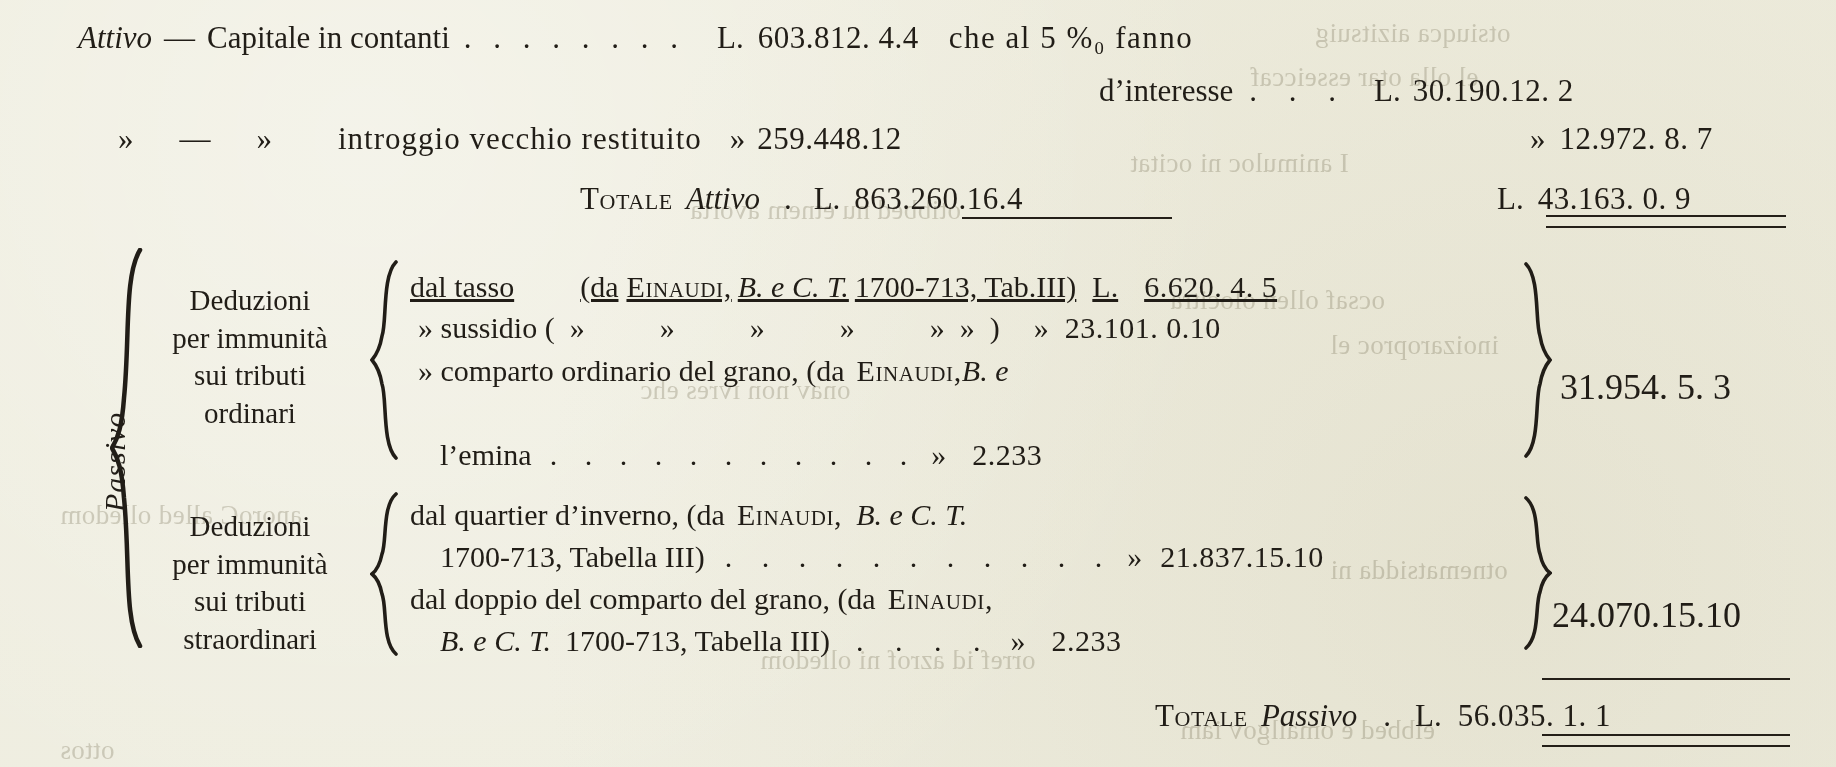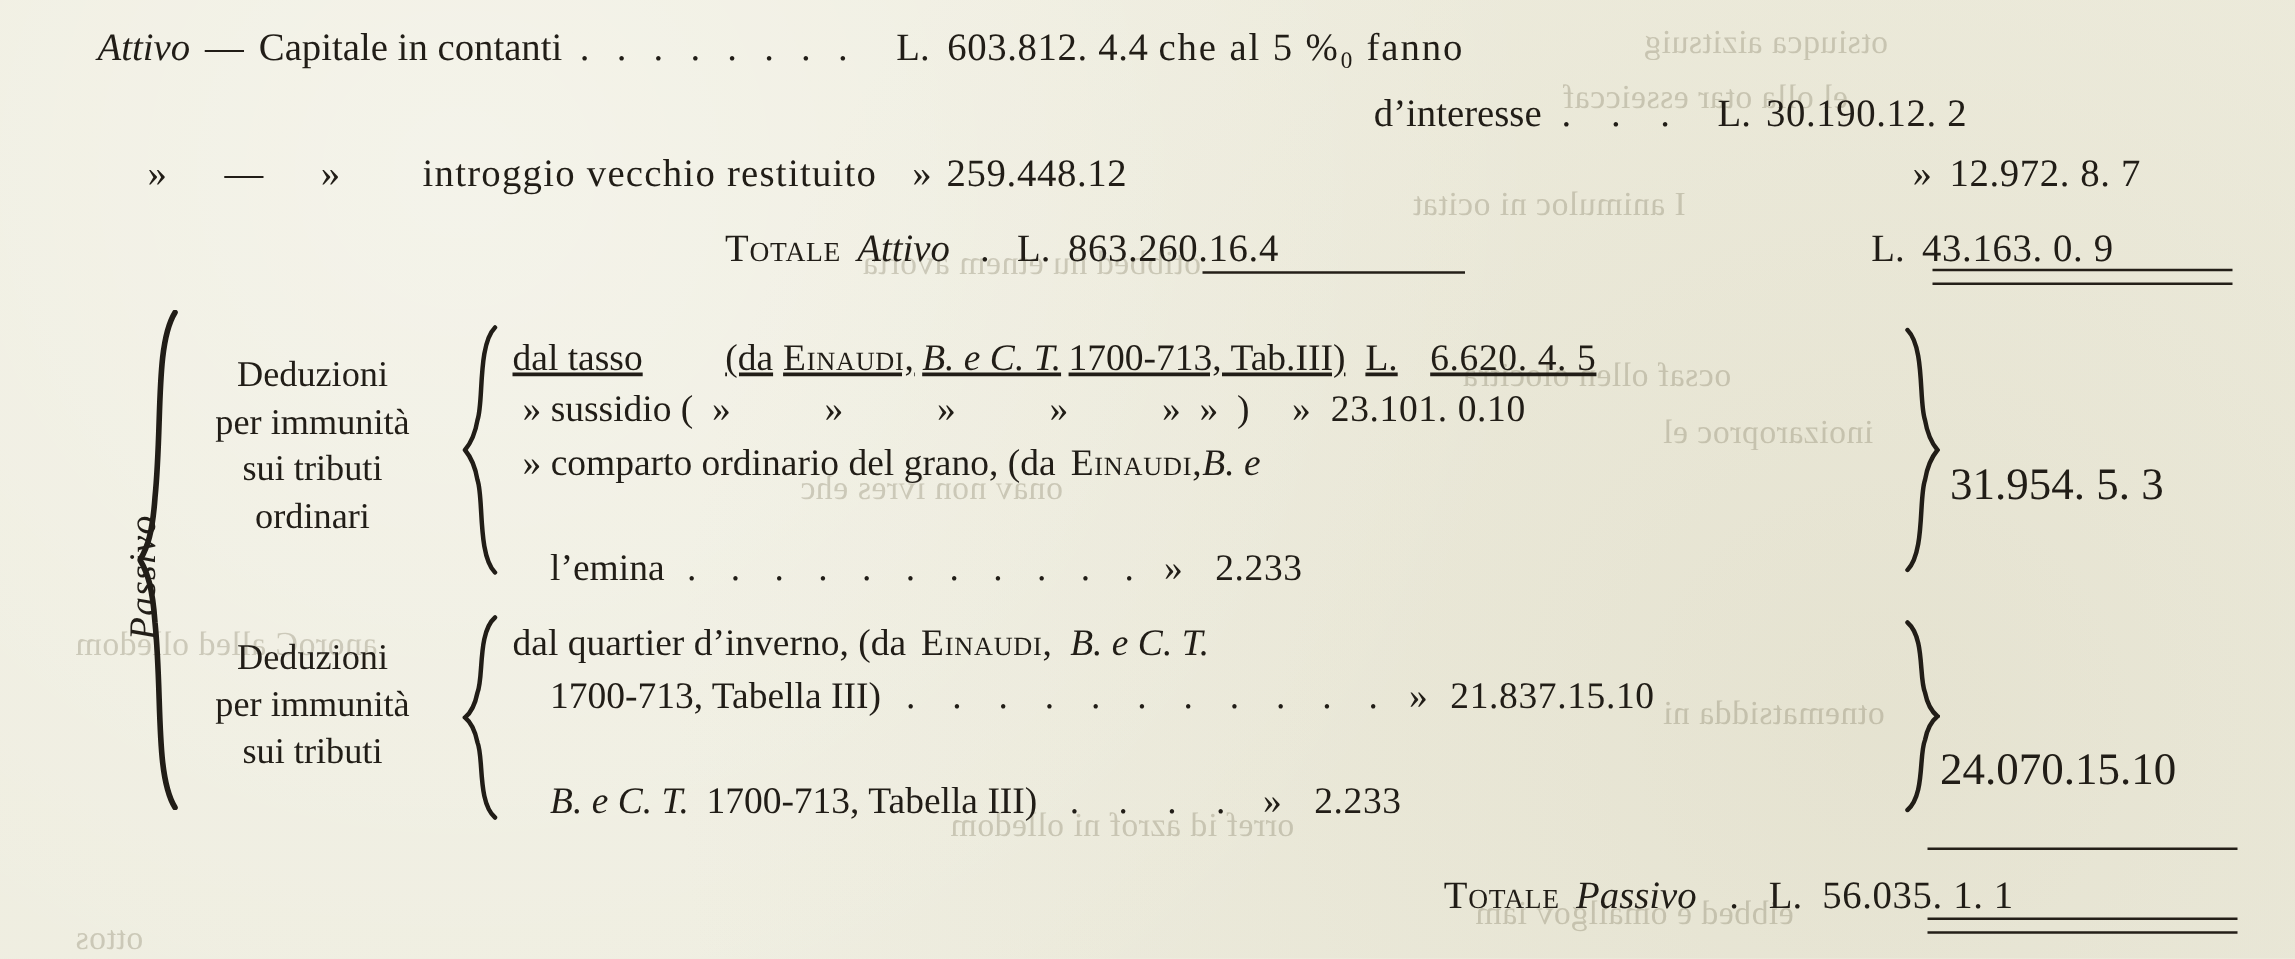--- a/index.html
+++ b/index.html
@@ -107,21 +107,21 @@
 <div class="bleed" style="left:640px;  top:375px;">onav non ivres ehc</div>
 <div class="bleed" style="left:60px;   top:500px;">anoroC alled olledom</div>
 <div class="bleed" style="left:1330px; top:555px;">otnematsidda ni</div>
 <div class="bleed" style="left:760px;  top:645px;">orref id azrof ni olledom</div>
 <div class="bleed" style="left:1180px; top:715px;">eibbed e omailgov iam</div>
 <div class="bleed" style="left:60px;   top:735px;">ottos</div>
 
 <div class="sheet">
 
   <div class="line" style="left:78px; top:22px;">
-    <span class="it">Attivo</span><span style="margin:0 12px;">—</span><span>Capitale in contanti</span><span style="margin:0 14px; letter-spacing:7px;">. . . . . . . .</span><span style="margin-left:18px;">L.</span><span class="num" style="margin-left:14px;">603.812. 4.4</span><span style="margin-left:8px; letter-spacing:1.5px;">che al 5 %₀ fanno</span>
+    <span class="it">Attivo</span><span style="margin:0 12px;">—</span><span>Capitale in contanti</span><span style="margin:0 14px; letter-spacing:7px;">. . . . . . . .</span><span style="margin-left:18px;">L.</span><span class="num" style="margin-left:14px;">603.812. 4.4</span><span style="margin-left:30px; letter-spacing:1.5px;">che al 5 %₀ fanno</span>
   </div>
 
   <div class="line" style="left:1099px; top:75px;">
     <span>d’interesse</span><span style="margin:0 16px; letter-spacing:12px;">. . .</span><span style="margin-left:10px;">L.</span><span class="num" style="margin-left:12px;">30.190.12. 2</span>
   </div>
 
   <div class="line" style="left:118px; top:123px;">
     <span>»</span><span style="margin:0 46px;">—</span><span>»</span><span style="margin-left:66px; letter-spacing:1px;">introggio vecchio restituito</span><span style="margin-left:28px;">»</span><span class="num" style="margin-left:12px;">259.448.12</span>
   </div>
 
@@ -176,34 +176,38 @@
 
   <svg class="brace" style="left:1522px; top:262px;" width="30" height="196" viewBox="0 0 30 196">
     <path d="M4 2 C18 16, 13 60, 18 74 C20 86, 23 92, 28 98 C23 104, 20 110, 18 122 C13 136, 18 180, 4 194" fill="none" stroke="#211d17" stroke-width="3.6" stroke-linecap="round"></path>
   </svg>
   <div class="tot" style="left:1560px; top:366px;">31.954. 5. 3</div>
 
   <div class="blk-label" style="left:140px; top:508px; width:220px;">
     <div>Deduzioni</div>
     <div>per immunità</div>
     <div>sui tributi</div>
+    <div>straordinari</div>
   </div>
 
   <svg class="brace" style="left:370px; top:492px;" width="30" height="164" viewBox="0 0 30 164">
     <path d="M26 2 C12 14, 17 50, 12 62 C10 72, 7 78, 2 82 C7 86, 10 92, 12 102 C17 114, 12 150, 26 162" fill="none" stroke="#211d17" stroke-width="3.6" stroke-linecap="round"></path>
   </svg>
 
   <div class="line" style="left:410px; top:500px; font-size:30px;">
     <span>dal quartier d’inverno, (da</span><span class="sc" style="margin-left:12px;">Einaudi,</span><span class="it" style="margin-left:14px;">B. e C. T.</span>
   </div>
 
   <div class="line" style="left:440px; top:542px; font-size:30px;">
     <span>1700-713, Tabella III)</span><span style="margin-left:20px; letter-spacing:11px;">. . . . . . . . . . .</span><span style="margin-left:14px;">»</span><span class="num" style="margin-left:18px;">21.837.15.10</span>
   </div>
 
+  <div class="line" style="left:410px; top:584px; font-size:30px;">
+    <span>dal doppio del comparto del grano, (da</span><span class="sc" style="margin-left:12px;">Einaudi,</span>
+  </div>
 
   <div class="line" style="left:440px; top:626px; font-size:30px;">
     <span class="it">B. e C. T.</span><span style="margin-left:14px;">1700-713, Tabella III)</span><span style="margin-left:26px; letter-spacing:12px;">. . . .</span><span style="margin-left:18px;">»</span><span class="num" style="margin-left:26px;">2.233</span>
   </div>
 
   <svg class="brace" style="left:1522px; top:496px;" width="30" height="154" viewBox="0 0 30 154">
     <path d="M4 2 C18 14, 13 46, 18 58 C20 68, 23 73, 28 77 C23 81, 20 86, 18 96 C13 108, 18 140, 4 152" fill="none" stroke="#211d17" stroke-width="3.6" stroke-linecap="round"></path>
   </svg>
   <div class="tot" style="left:1552px; top:594px;">24.070.15.10</div>
 

